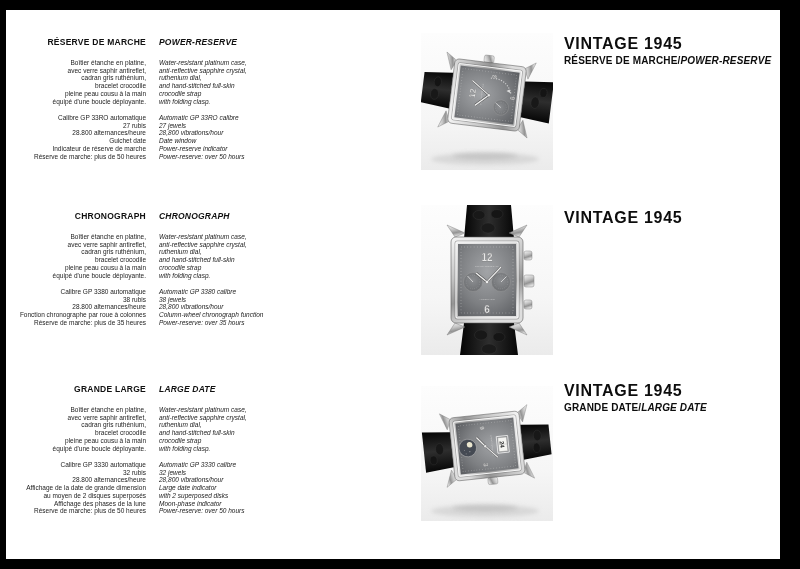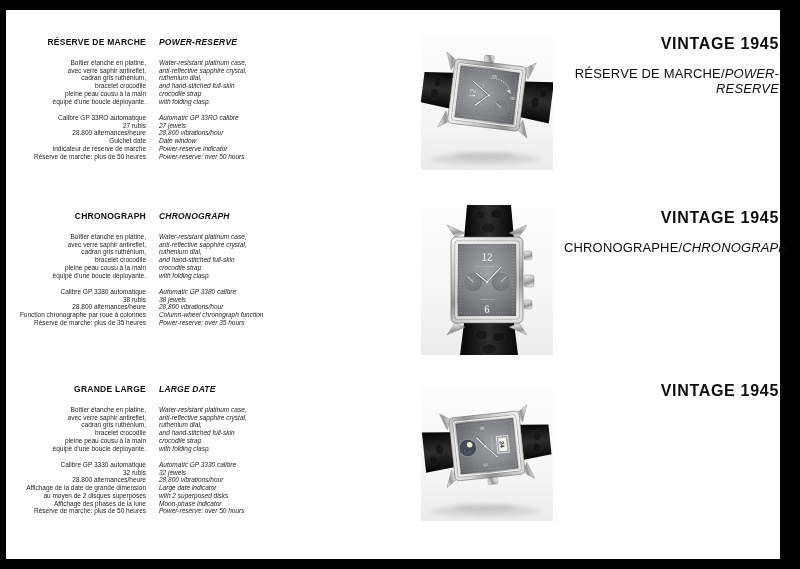--- a/index.html
+++ b/index.html
@@ -22,23 +22,23 @@
   .dfr,.sfr{position:absolute;left:0;width:140px;text-align:right;
        font-size:6.5px;line-height:7.7px;white-space:pre-line;color:#1c1c1c;}
   .den,.sen{position:absolute;left:153px;width:160px;
        font-size:6.5px;line-height:7.7px;font-style:italic;white-space:pre-line;color:#1c1c1c;}
   .dfr,.den{top:22px;}
   .sfr,.sen{top:77px;}
 
   .photo{position:absolute;left:415px;}
   .photo svg{display:block;}
 
-  .rhead{position:absolute;left:558px;top:-2px;width:215px;text-align:right;}
+  .rhead{position:absolute;left:558px;top:-2px;width:215px;}
   .rtitle{font-size:16px;font-weight:bold;letter-spacing:.7px;color:#0d0d0d;line-height:17px;}
-  .rsub{font-size:13px;font-weight:normal;letter-spacing:.15px;color:#0d0d0d;margin-top:14px;}
+  .rsub{font-size:10px;font-weight:bold;letter-spacing:.15px;color:#0d0d0d;margin-top:3px;}
   .rsub .it{font-style:italic;}
 
   svg text{font-family:"Liberation Sans",sans-serif;}
   .num{font-weight:bold;fill:#e9e9e9;stroke:#707070;stroke-width:.25;}
   .tiny{fill:#d0d0d0;letter-spacing:.2px;}
 </style>
 </head>
 <body>
 
 <svg width="0" height="0" style="position:absolute" aria-hidden="true">
@@ -212,21 +212,20 @@
         <line x1="66" y1="77" x2="55" y2="68" stroke="#4f4f4f" stroke-width="2.6"></line>
         <line x1="66" y1="77" x2="55" y2="68" stroke="#ececec" stroke-width="1.6"></line>
         <line x1="66" y1="77" x2="80" y2="62" stroke="#4f4f4f" stroke-width="2"></line>
         <line x1="66" y1="77" x2="80" y2="62" stroke="#ececec" stroke-width="1.2"></line>
         <circle cx="66" cy="77" r="1.7" fill="#ededed" stroke="#5a5a5a" stroke-width="0.4"></circle>
       </svg>
     </div>
 
     <div class="rhead">
       <div class="rtitle">VINTAGE 1945</div>
-      <div class="rsub"><span>CHRONOGRAPHE/</span><span class="it">CHRONOGRAPH</span></div>
     </div>
   </div>
 
   <div class="section s3">
     <div class="hfr">GRANDE LARGE</div>
     <div class="hen">LARGE DATE</div>
     <div class="dfr">Boîtier étanche en platine,
 avec verre saphir antireflet,
 cadran gris ruthénium,
 bracelet crocodile
@@ -291,16 +290,17 @@
           <line x1="66" y1="62" x2="55" y2="71" stroke="#ececec" stroke-width="1.6"></line>
           <line x1="66" y1="62" x2="80" y2="49" stroke="#4f4f4f" stroke-width="2"></line>
           <line x1="66" y1="62" x2="80" y2="49" stroke="#ececec" stroke-width="1.2"></line>
           <circle cx="66" cy="62" r="1.7" fill="#ededed" stroke="#5a5a5a" stroke-width="0.4"></circle>
         </g>
       </svg>
     </div>
 
     <div class="rhead">
       <div class="rtitle">VINTAGE 1945</div>
+      <div class="rsub"><span>GRANDE DATE/</span><span class="it">LARGE DATE</span></div>
     </div>
   </div>
 
 </div>
 
 </body></html>

